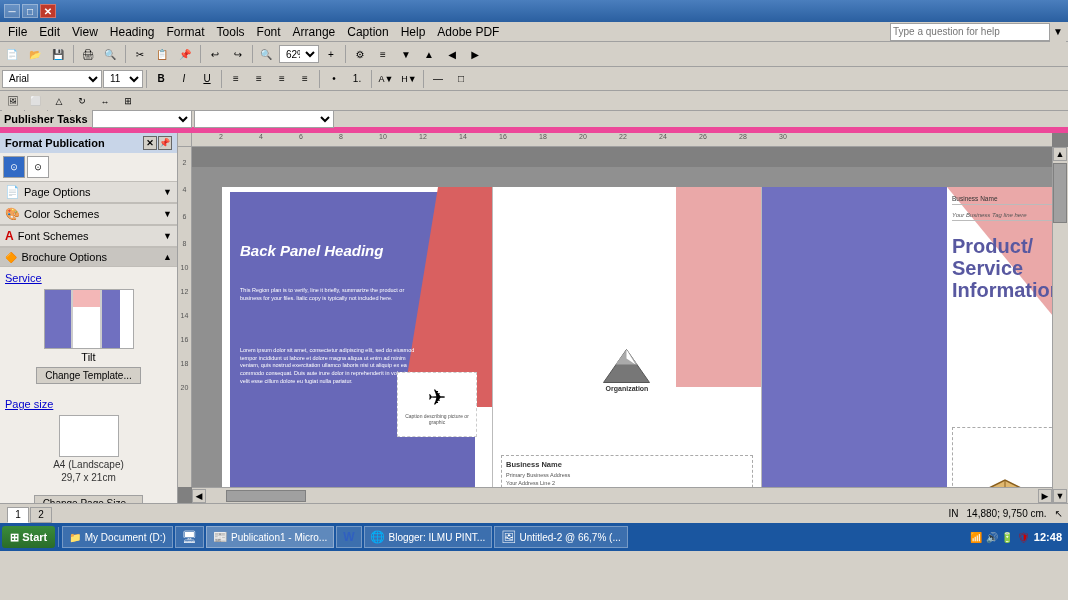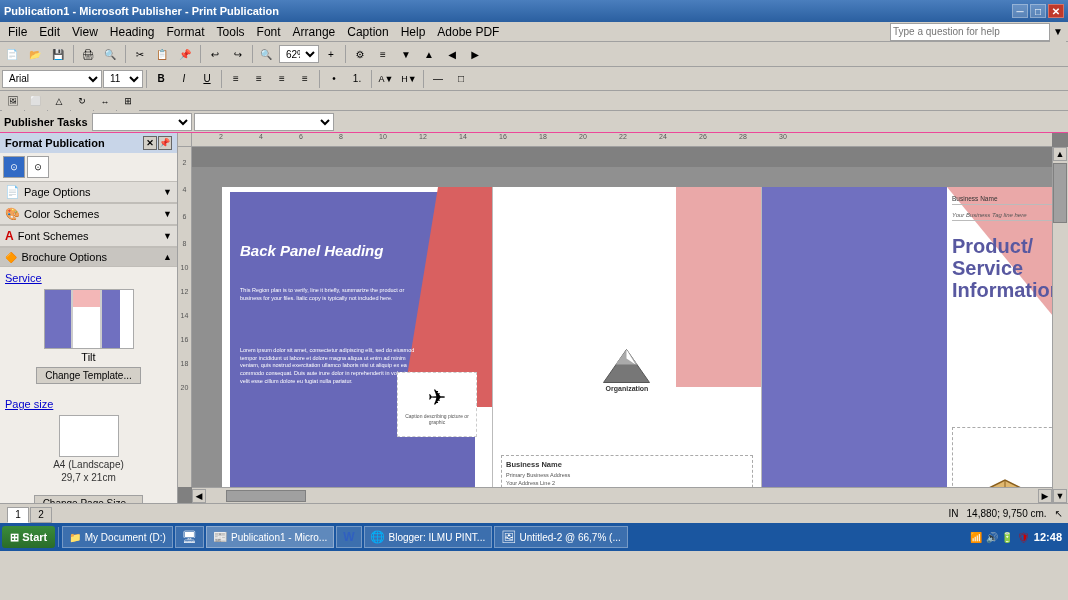--- a/index.html
+++ b/index.html
@@ -57,21 +57,21 @@
       border: 1px solid #a0a0a0; padding: 0 2px;
     }
     #zoom-combo { width: 40px; }
     #font-name-combo { width: 100px; }
     #font-size-combo { width: 40px; }
 
     
     #tasks-bar {
       height: 22px; background: #d4d0c8;
       display: flex; align-items: center; padding: 0 4px; gap: 4px;
-      border-bottom: 1px solid #ec4899;
+      border-bottom: 6px solid #ec4899;
     }
     #tasks-label { font-size: 11px; font-weight: bold; }
 
     
     #main-area {
       display: flex;
       height: calc(600px - 22px - 20px - 24px - 24px - 24px - 22px - 22px - 20px);
     }
 
     
@@ -251,21 +251,20 @@
     #canvas-scroll::-webkit-scrollbar-thumb { background: #a0a0a0; border: 1px solid #808080; }
 
     #left-panel::-webkit-scrollbar { width: 8px; }
     #left-panel::-webkit-scrollbar-track { background: #d4d0c8; }
     #left-panel::-webkit-scrollbar-thumb { background: #a0a0a0; }
   </style>
 </head>
 <body>
 
 <div id="title-bar">
-  <span>Publication1 - Microsoft Publisher - Print Publication</span>
   <div id="title-bar-buttons">
     <div class="title-btn">─</div>
     <div class="title-btn">□</div>
     <div class="title-btn close-btn">✕</div>
   </div>
 </div>
 
 <div id="menu-bar">
   <div class="menu-item">File</div>
   <div class="menu-item">Edit</div>

